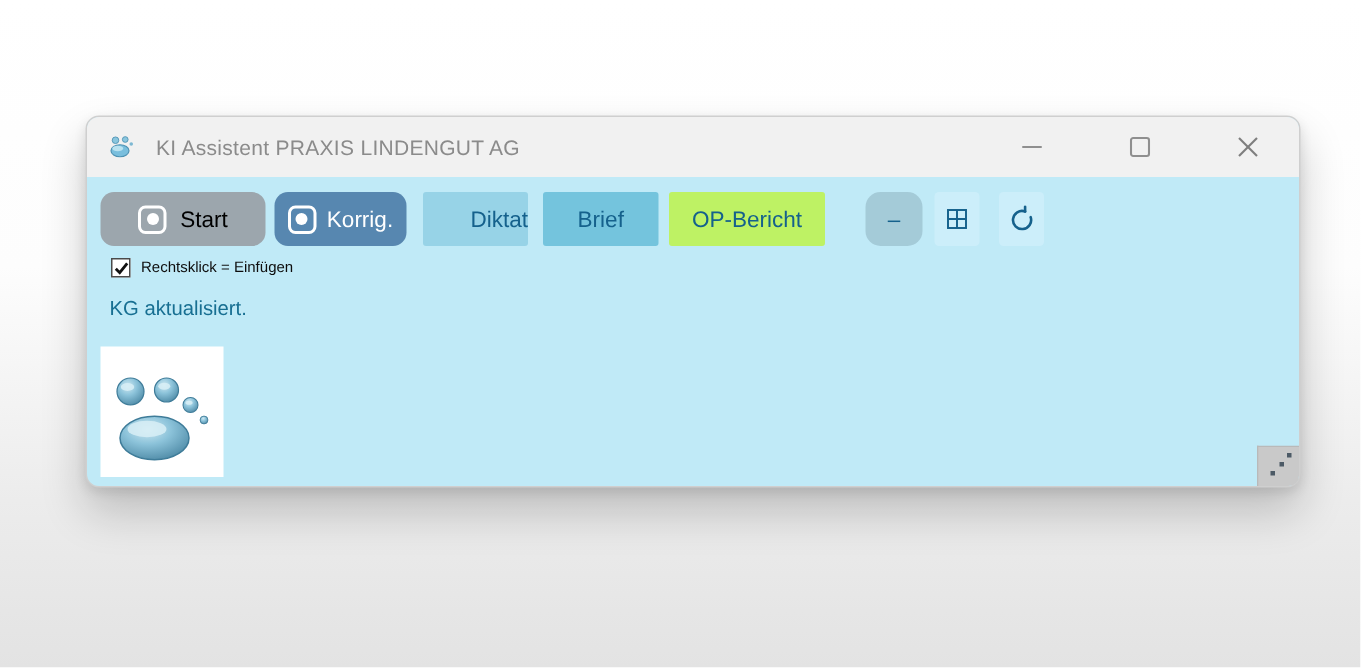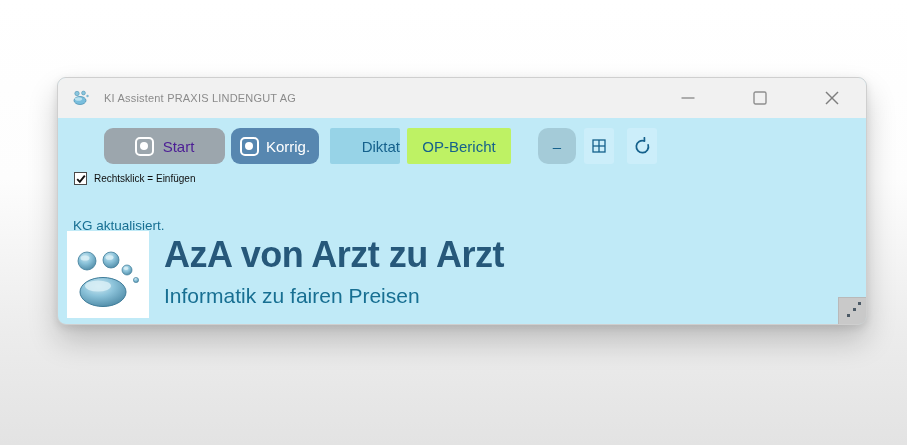--- a/index.html
+++ b/index.html
@@ -17,30 +17,30 @@
     border-radius:9px; background:#c0eaf7;
     border:1px solid #cfcfcf;
     box-shadow:0 16px 30px rgba(0,0,0,.20), 0 3px 8px rgba(0,0,0,.10);
   }
   .titlebar {
     position:absolute; left:0; top:0; right:0; height:40px;
     background:#f1f1f1; border-radius:8px 8px 0 0;
     display:flex; align-items:center; padding:0 0 0 13px; box-sizing:border-box;
   }
   .app-icon { width:24px; height:18px; display:inline-flex; margin-right:9px; }
-  .title { font-size:11px; color:#8b8b8b; letter-spacing:.2px; white-space:nowrap; }
+  .title { font-size:14px; color:#8b8b8b; letter-spacing:.2px; white-space:nowrap; }
   .controls { margin-left:auto; display:flex; align-items:center; gap:56px; padding-right:26px; }
   .ctrl { display:inline-flex; align-items:center; justify-content:center; width:16px; height:16px; cursor:default; }
 
   .toolbar { position:absolute; left:9px; top:50px; display:flex; align-items:center; height:36px; }
   .btn {
     height:36px; border:none; display:inline-flex; align-items:center; justify-content:center;
     font-family:"Liberation Sans", sans-serif; font-size:15px; cursor:pointer; padding:0;
   }
-  .btn-start   { width:121px; background:#9ca6ad; color:#4c1d95; border-radius:9px; gap:9px;margin-left:37px; }
+  .btn-start   { width:110px; background:#9ca6ad; color:#000000; border-radius:9px; gap:9px; }
   .btn-korrig  { width:88px;  background:#5787b0; color:#ffffff; border-radius:9px; gap:7px; margin-left:6px; }
   .btn-diktat  { width:70px;  background:#97d3e7; color:#15618c; border-radius:2px; margin-left:11px;justify-content:flex-end; }
   .btn-brief   { width:77px;  background:#74c4dd; color:#15618c; border-radius:2px; margin-left:10px; }
   .btn-op      { width:104px; background:#bef264; color:#15618c; border-radius:2px; margin-left:7px; }
   .btn-dash    { width:38px;  background:#a4cbd8; color:#15618c; border-radius:10px; margin-left:27px; font-size:15px; }
   .btn-icon    { width:30px;  background:#cceefa; border-radius:3px; margin-left:8px; }
   .btn-icon + .btn-icon { margin-left:13px; }
 
   .rec-icon {
     width:15px; height:15px; border:2px solid #ffffff; border-radius:5px;
@@ -48,21 +48,21 @@
   }
   .rec-dot { width:8px; height:8px; border-radius:50%; background:#ffffff; }
 
   .chk-row { position:absolute; left:16px; top:94px; display:flex; align-items:center; gap:7px; cursor:default; }
   .chk {
     width:13px; height:13px; background:#ffffff; border:1px solid #4a4a4a; box-sizing:border-box;
     display:inline-flex; align-items:center; justify-content:center;
   }
   .chk-label { font-size:10px; color:#0e0e0e; }
 
-  .status { position:absolute; left:15px; top:140px; font-size:13.5px; color:#176f92; }
+  .status { position:absolute; left:15px; top:120px; font-size:13.5px; color:#176f92; }
 
   .brand { position:absolute; left:9px; top:153px; display:flex; gap:15px; }
   .logo-box { width:82px; height:87px; background:#ffffff; flex:0 0 auto; }
   .brand-text { padding-top:4px; }
   .headline { font-size:36px; font-weight:bold; color:#26587a; line-height:1.1; letter-spacing:-0.5px; }
   .subline  { font-size:21px; color:#176f92; margin-top:9px; }
 
   .grip {
     position:absolute; right:0; bottom:0; width:28px; height:27px;
     background:#c9c9c9; border-radius:0 0 7px 0;
@@ -115,20 +115,23 @@
       </button>
       <button class="btn btn-korrig">
         <span class="rec-icon">
             <span class="rec-dot"></span>
           </span>
         <span>Korrig.</span>
       </button>
       <button class="btn btn-diktat">
         <span>Diktat</span>
       </button>
+      <button class="btn btn-brief">
+        <span>Brief</span>
+      </button>
       <button class="btn btn-op">
         <span>OP-Bericht</span>
       </button>
       <button class="btn btn-dash">
         <span>–</span>
       </button>
       <button class="btn btn-icon">
         <span style="display:inline-flex;">
           <svg viewBox="0 0 14 14" width="14" height="14">
             <rect x="1" y="1" width="12" height="12" fill="none" stroke="#15618c" stroke-width="1.3"></rect>
@@ -172,24 +175,20 @@
           <ellipse cx="31" cy="55" rx="13" ry="5.5" fill="#d8eef6" opacity="0.85"></ellipse>
           <circle cx="20" cy="30" r="9" fill="url(#dropG)" stroke="#3f7c99" stroke-width="0.8"></circle>
           <ellipse cx="18" cy="27" rx="4.5" ry="2.6" fill="#d8eef6" opacity="0.85"></ellipse>
           <circle cx="44" cy="29" r="8" fill="url(#dropG)" stroke="#3f7c99" stroke-width="0.8"></circle>
           <ellipse cx="42.5" cy="26.5" rx="4" ry="2.3" fill="#d8eef6" opacity="0.85"></ellipse>
           <circle cx="60" cy="39" r="5" fill="url(#dropG)" stroke="#3f7c99" stroke-width="0.7"></circle>
           <ellipse cx="59" cy="37.5" rx="2.4" ry="1.4" fill="#d8eef6" opacity="0.85"></ellipse>
           <circle cx="69" cy="49" r="2.6" fill="url(#dropG)" stroke="#3f7c99" stroke-width="0.6"></circle>
         </svg>
       </div>
-      <div class="brand-text">
-        <div class="headline">AzA von Arzt zu Arzt</div>
-        <div class="subline">Informatik zu fairen Preisen</div>
-      </div>
     </div>
 
     <div class="grip">
       <svg viewBox="0 0 28 27" width="28" height="27">
         <rect x="8" y="16" width="3" height="3" fill="#4c5a66"></rect>
         <rect x="14" y="10" width="3" height="3" fill="#4c5a66"></rect>
         <rect x="19" y="4" width="3" height="3" fill="#4c5a66"></rect>
       </svg>
     </div>
 

